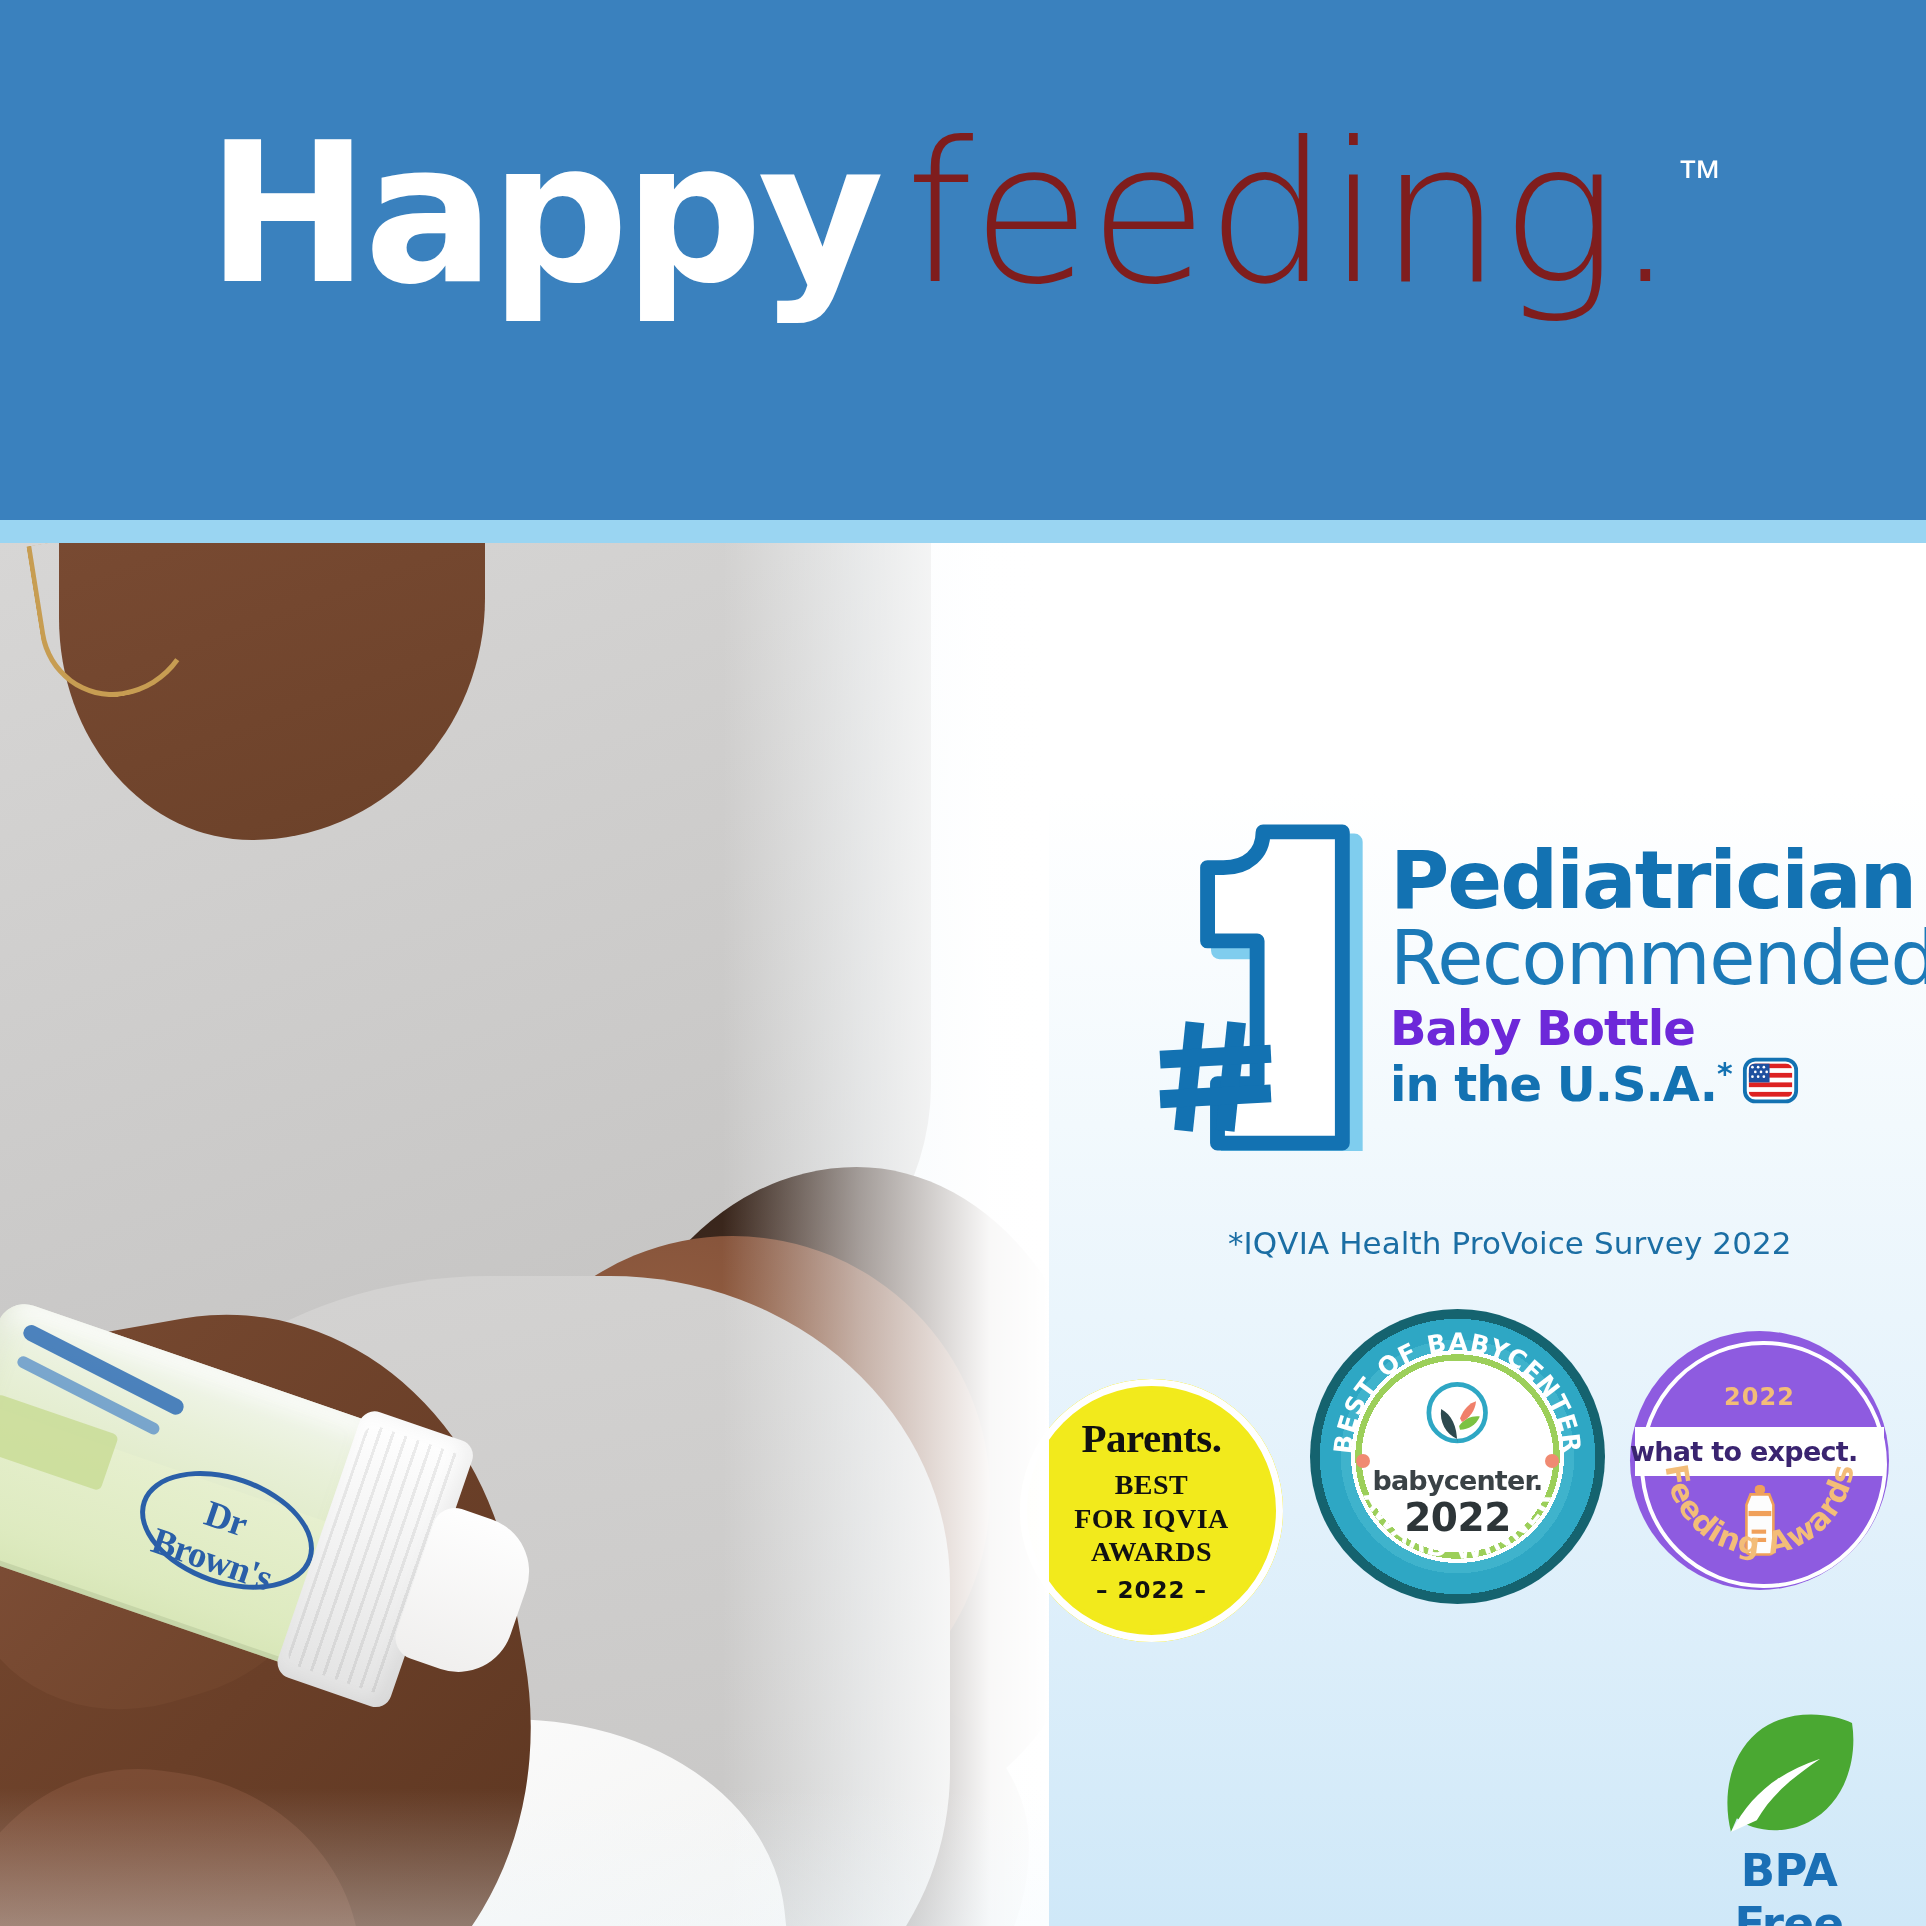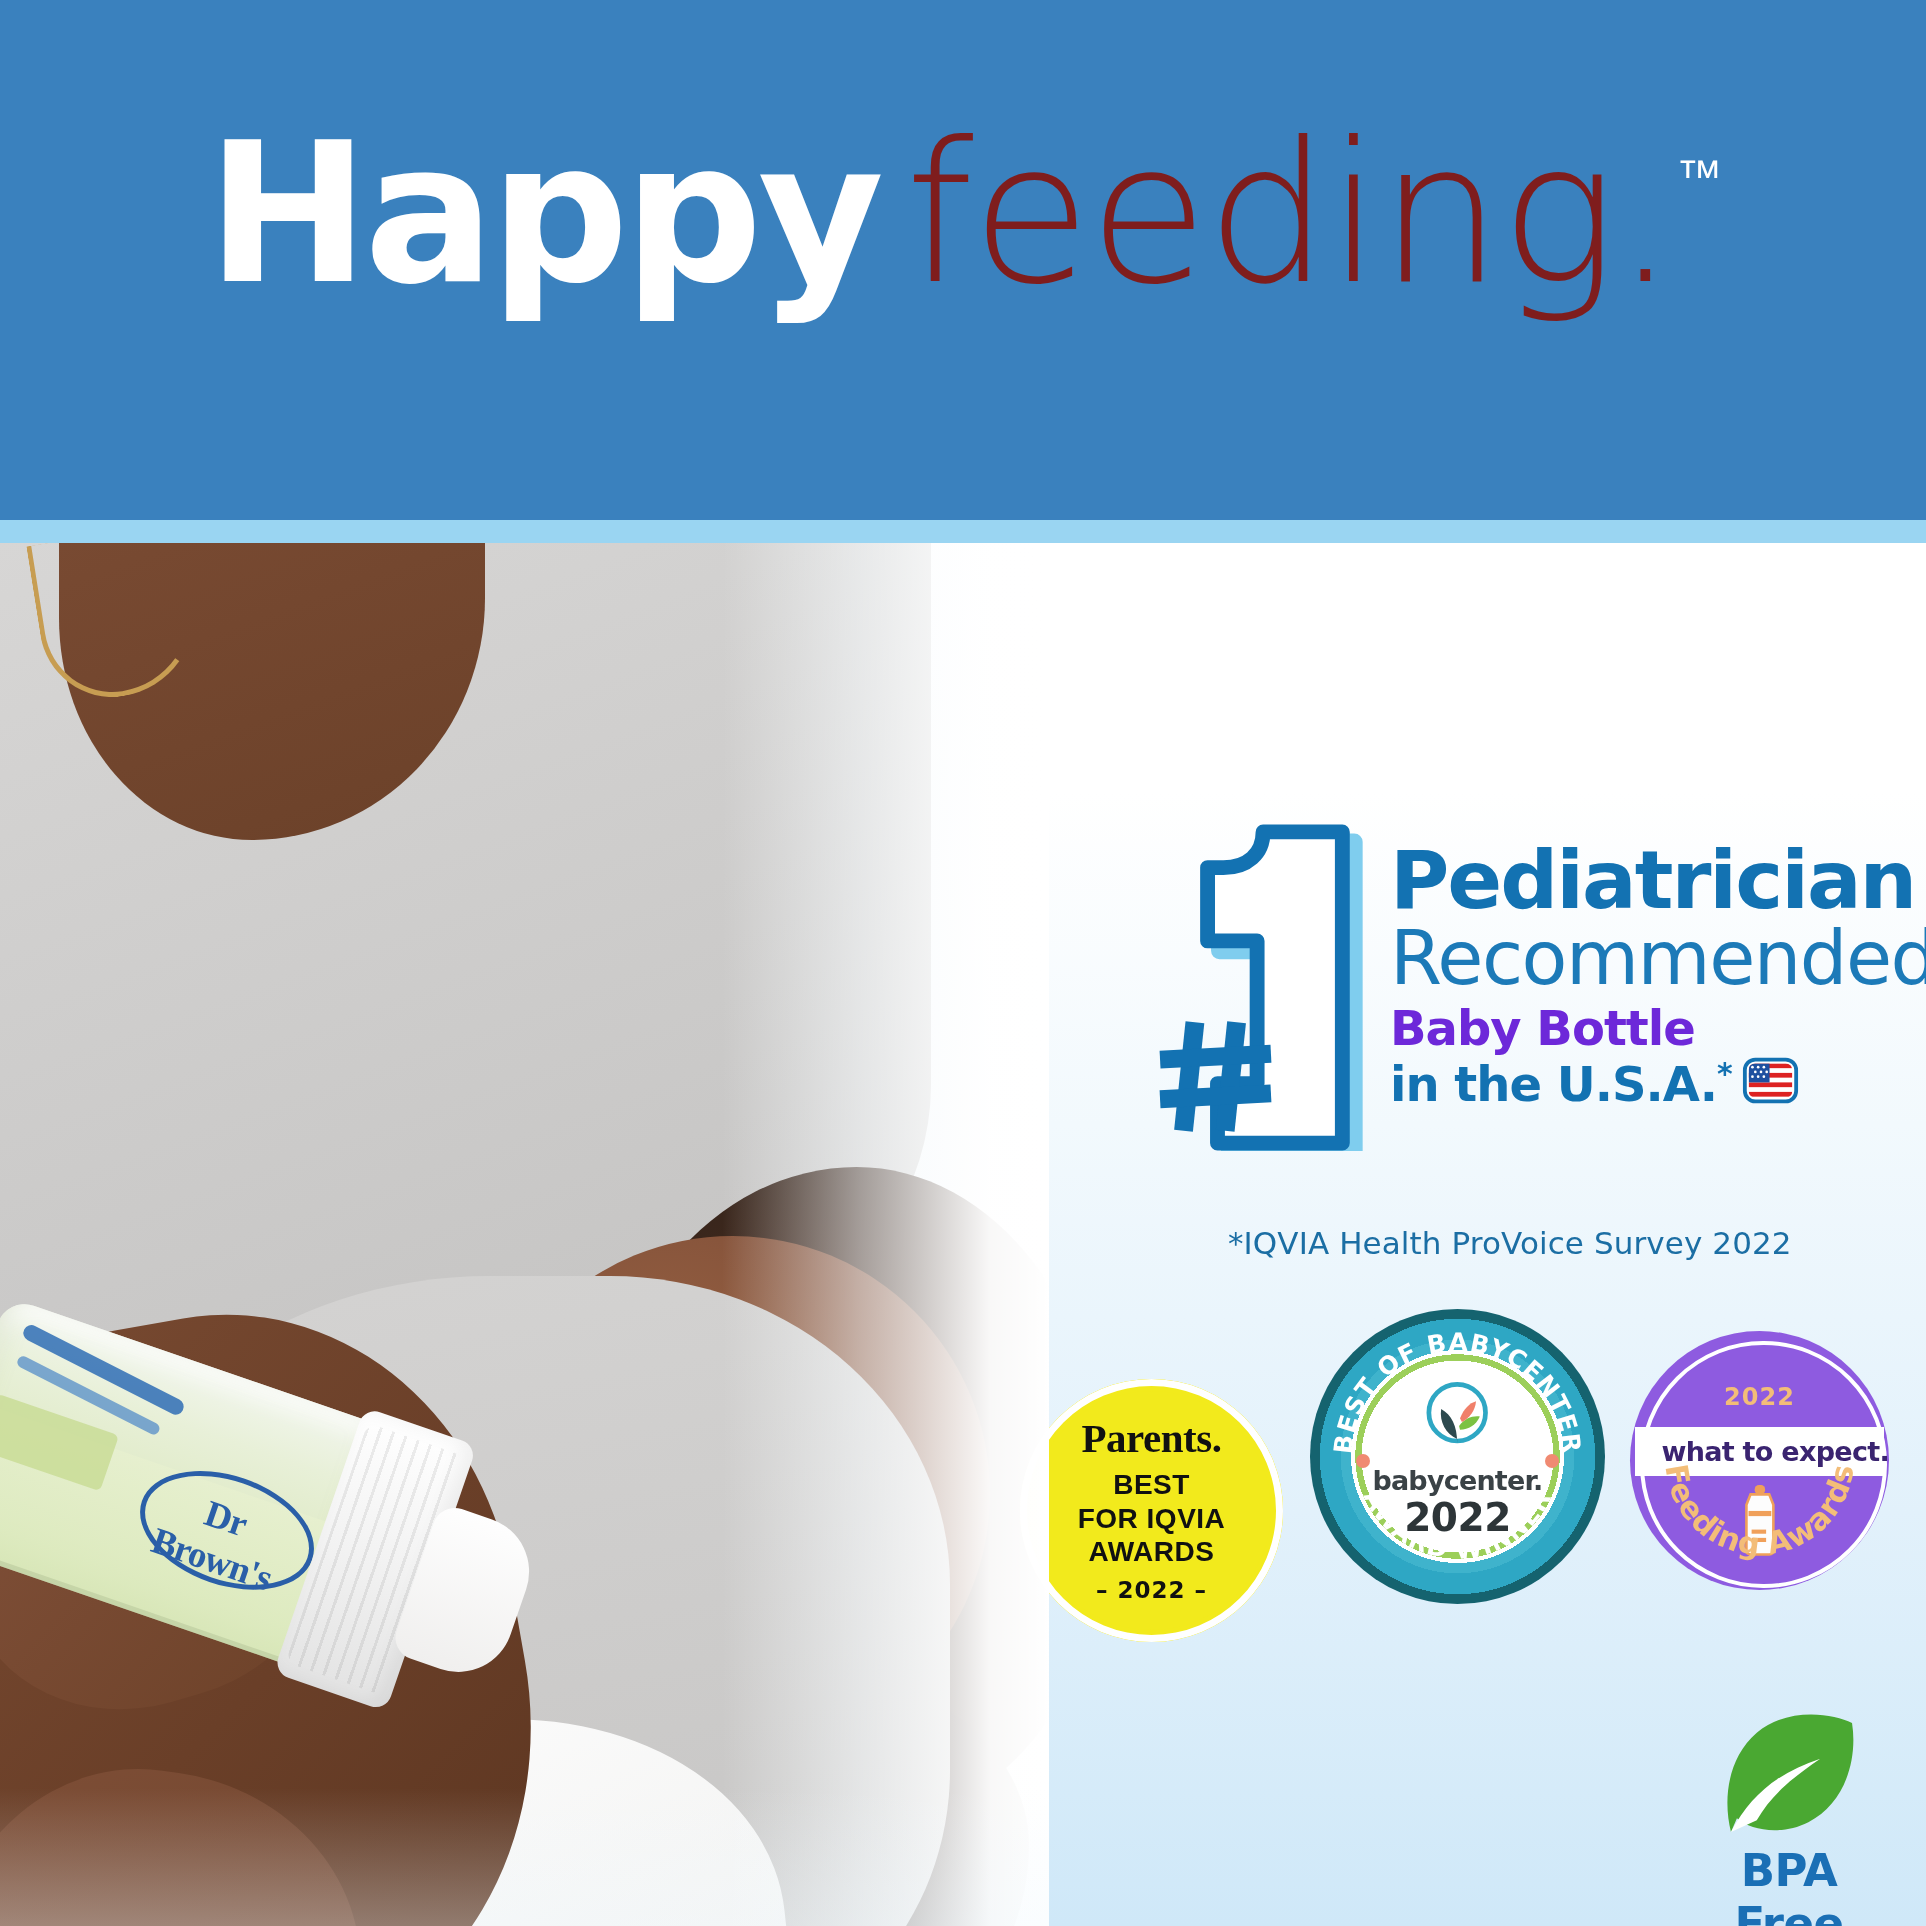--- a/index.html
+++ b/index.html
@@ -193,21 +193,21 @@
     background:#f2ea1c;
     box-shadow:inset 0 0 0 7px #ffffff, inset 0 0 0 12px #f2ea1c;
   }
   .parents-inner{position:absolute;inset:0;display:flex;flex-direction:column;
     align-items:center;justify-content:center;gap:2px;}
   .parents-word{
     font-family:"Liberation Serif",serif;font-weight:700;font-size:41px;color:#111;
     letter-spacing:-0.5px;line-height:1;margin-bottom:8px;
   }
   .parents-l{
-    font-family:Liberation Sans, sans-serif;font-weight:700;font-size:28px;
+    font-family:Liberation Serif, serif;font-weight:700;font-size:28px;
     color:#111;line-height:1.14;letter-spacing:0.5px;
   }
   .parents-year{
     font-family:"DejaVu Sans","Liberation Sans",sans-serif;font-weight:700;font-size:23px;
     color:#111;margin-top:7px;letter-spacing:1px;
   }
 
   
   .badge-bc{left:1310px;top:1309px;width:295px;height:295px;}
   .bc-outer{position:absolute;inset:0;border-radius:50%;
@@ -222,21 +222,21 @@
   .bc-dot-l{position:absolute;left:15.5%;top:49%;width:14px;height:14px;border-radius:50%;background:#f08a72;}
   .bc-dot-r{position:absolute;right:15.5%;top:49%;width:14px;height:14px;border-radius:50%;background:#f08a72;}
 
   
   .badge-wte{left:1630px;top:1331px;width:259px;height:259px;}
   .wte-outer{position:absolute;inset:0;border-radius:50%;background:#8e5be0;}
   .wte-ring{position:absolute;left:4%;top:4%;width:92%;height:92%;border-radius:50%;border:4px solid #ffffff;}
   .wte-band{position:absolute;left:2%;top:37%;width:96%;height:19%;background:#ffffff;}
   .wte-year{position:absolute;left:0;top:20%;width:100%;text-align:center;
     font-family:"DejaVu Sans","Liberation Sans",sans-serif;font-weight:700;font-size:24px;color:#f3bd78;letter-spacing:1px;}
-  .wte-name{position:absolute;left:0;top:40.5%;width:100%;text-align:right;
+  .wte-name{position:absolute;left:0;top:40.5%;width:100%;text-align:left;
     font-family:"DejaVu Sans","Liberation Sans",sans-serif;font-weight:700;font-size:27px;color:#3a2470;letter-spacing:-0.7px;}
   .wte-bottle{position:absolute;left:40%;top:59%;width:20%;height:28%;}
   .wte-arc{position:absolute;left:0;top:0;width:100%;height:100%;}
 
   
   .bpa{position:absolute;left:1695px;top:1711px;width:213px;height:198px;}
   .bpa-leaf{position:absolute;left:22px;top:0px;width:149px;height:129px;}
   .bpa-label{
     position:absolute;left:0;top:133px;width:188px;text-align:center;
     font-family:"DejaVu Sans","Liberation Sans",sans-serif;font-weight:700;font-size:45px;

